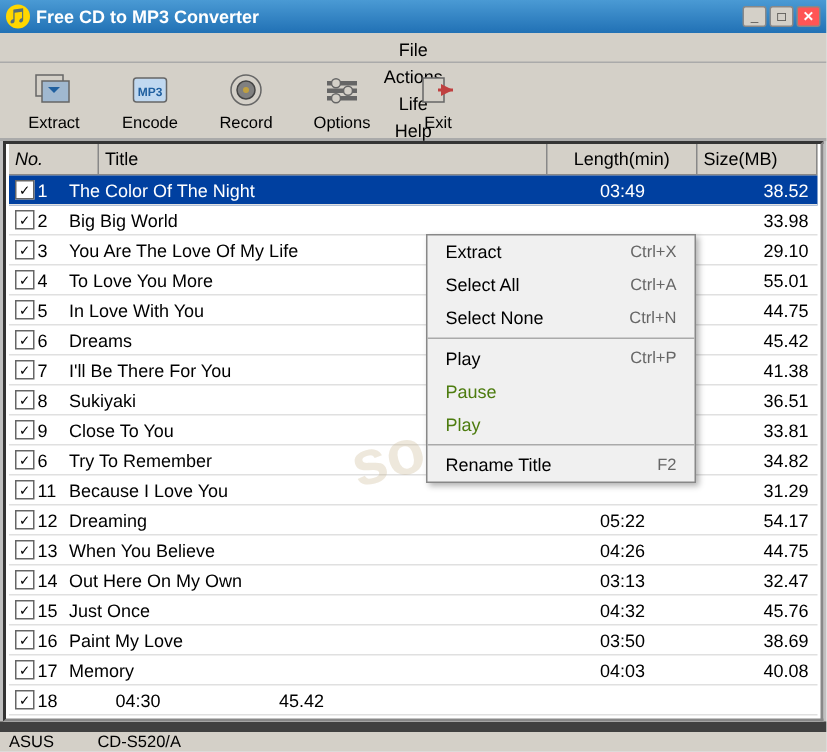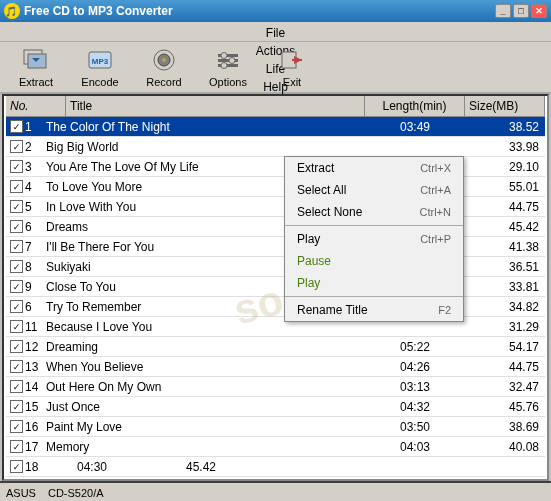--- a/index.html
+++ b/index.html
@@ -208,27 +208,27 @@
     }
     .ctx-shortcut {
       color: #666;
       font-size: 11px;
       text-align: right;
     }
 
     
     .status-bar {
       background: #d4d0c8;
-      border-top: 2px solid #404040;
+      border-top: 7px solid #404040;
       padding: 2px 6px;
       font-size: 11px;
       height: 20px;
       display: flex;
-      align-items: flex-end;
-      gap: 12px;
+      align-items: center;
+      gap: 29px;
     }
 
     .main-area {
       display: flex;
       flex-direction: column;
       height: calc(501px - 22px - 20px - 52px - 20px);
       padding: 0 2px;
       position: relative;
       background: white;
       border: 2px inset #888;

